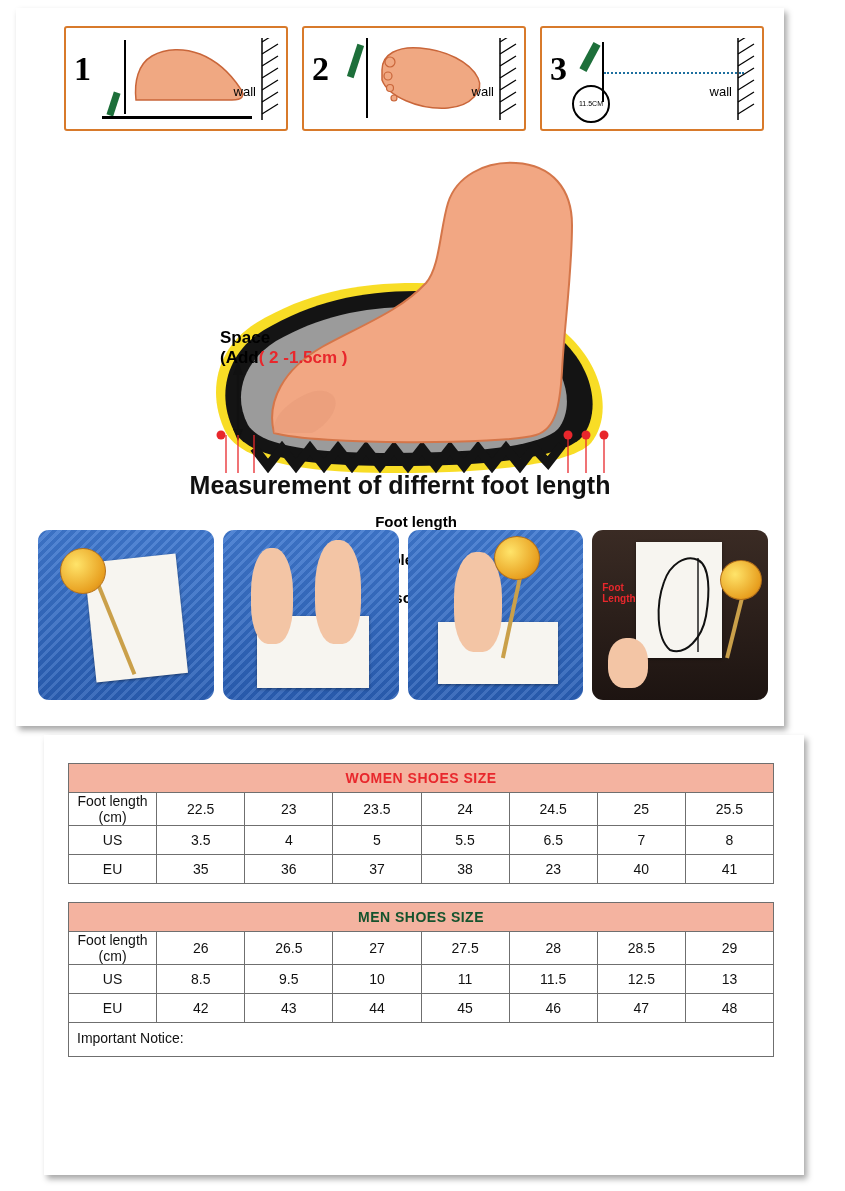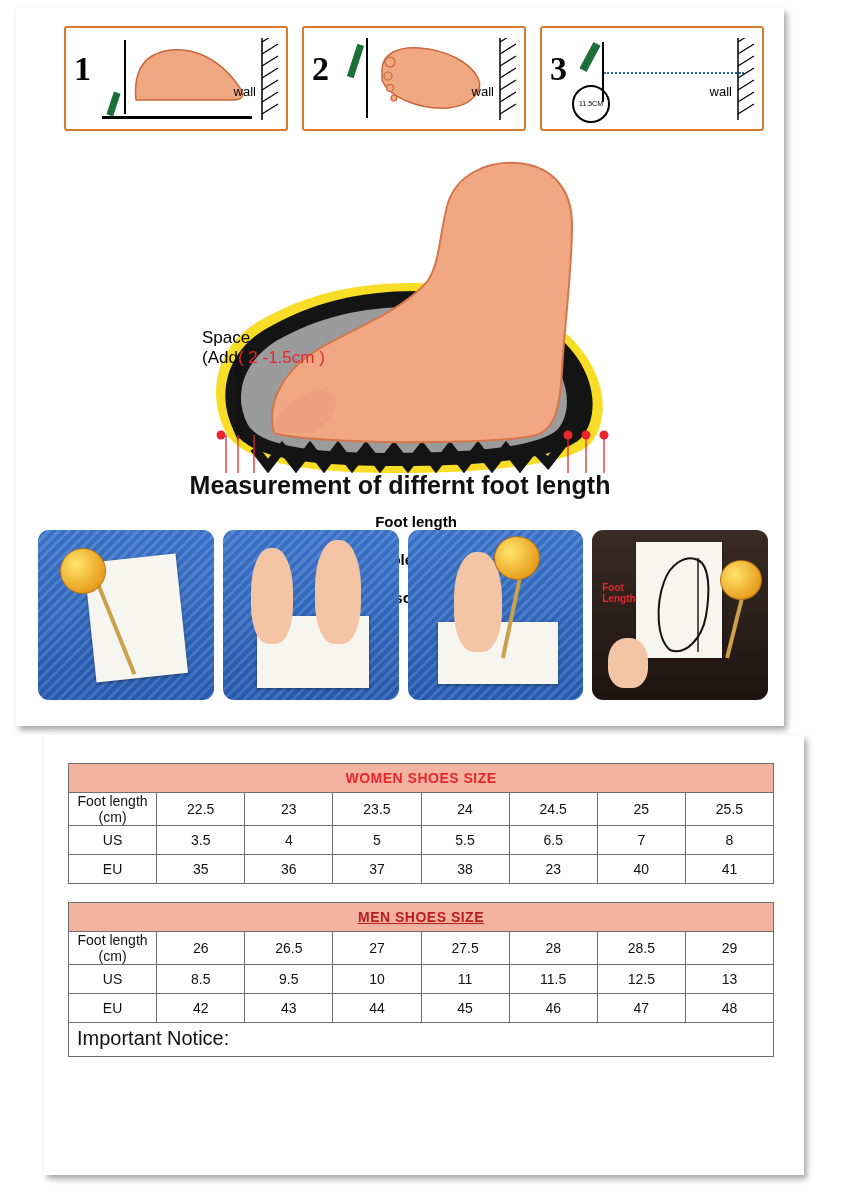--- a/index.html
+++ b/index.html
@@ -102,24 +102,24 @@
   
   .diagram {
     position: absolute;
     left: 0;
     top: 125px;
     width: 768px;
     height: 390px;
   }
   .space-label {
     position: absolute;
-    left: 186px;
+    left: 204px;
     top: 195px;
     font-size: 17px;
-    font-weight: normal;
+    font-weight: bold;
     color: #000;
   }
   .space-label .red { color: #e8272c; }
   .lbl {
     position: absolute;
     font-size: 15px;
     font-weight: bold;
     color: #000;
     text-align: center;
   }
@@ -217,32 +217,32 @@
     padding: 0 2px;
   }
   .band {
     background: #f4b3a0;
     font-size: 19px;
     font-weight: bold;
     height: 30px;
     letter-spacing: 0.5px;
   }
   .band.women { color: #e8272c; }
-  .band.men { color: #b91c1c; text-decoration: underline; }
+  .band.men { color: #14532d; }
   .rowhead {
     font-weight: normal;
     font-size: 13.5px;
     width: 150px;
   }
   .gap { height: 18px; }
   .notice {
     border: 1px solid #6f6f6f;
     border-top: none;
     padding: 5px 8px 8px 8px;
-    font-size: 20px;
+    font-size: 14px;
     line-height: 20px;
     color: #111;
     text-align: left;
   }
 </style>
 </head>
 <body>
 
 <div class="top-card">
 

